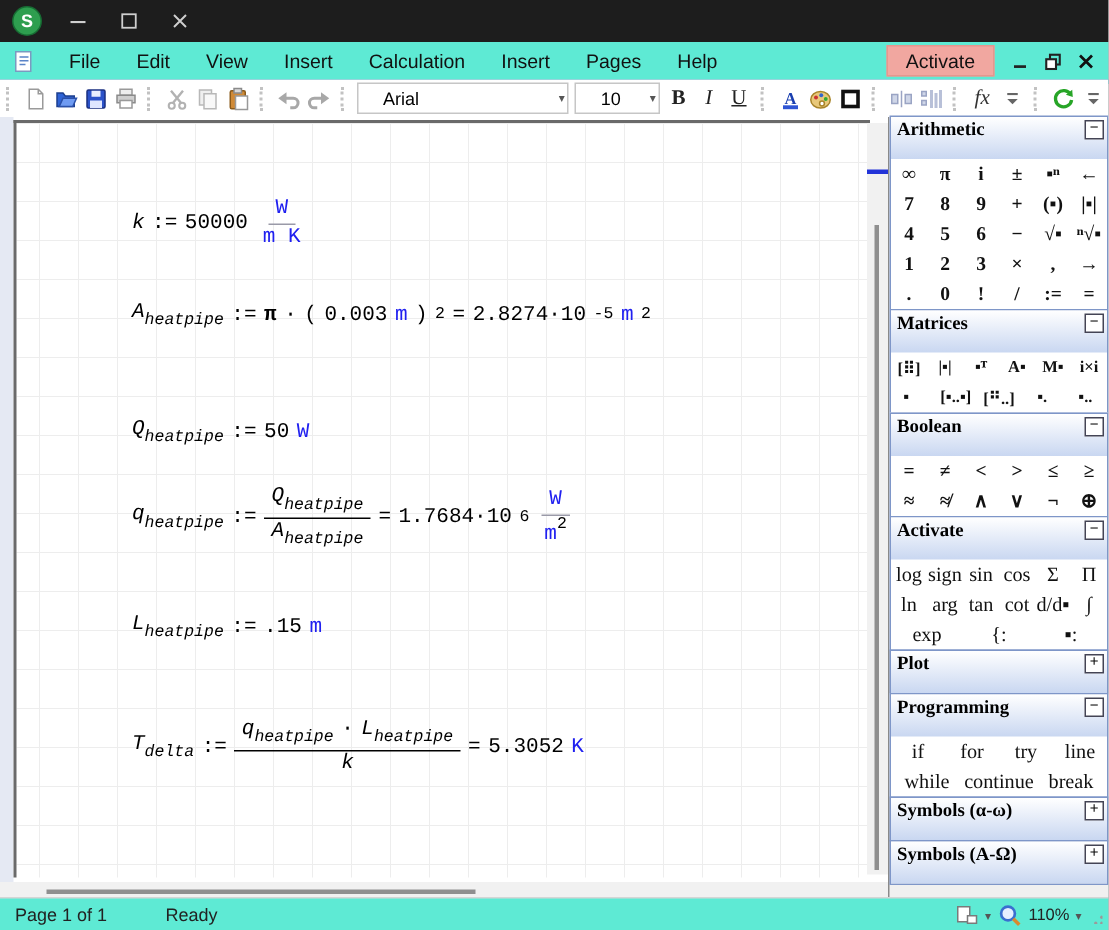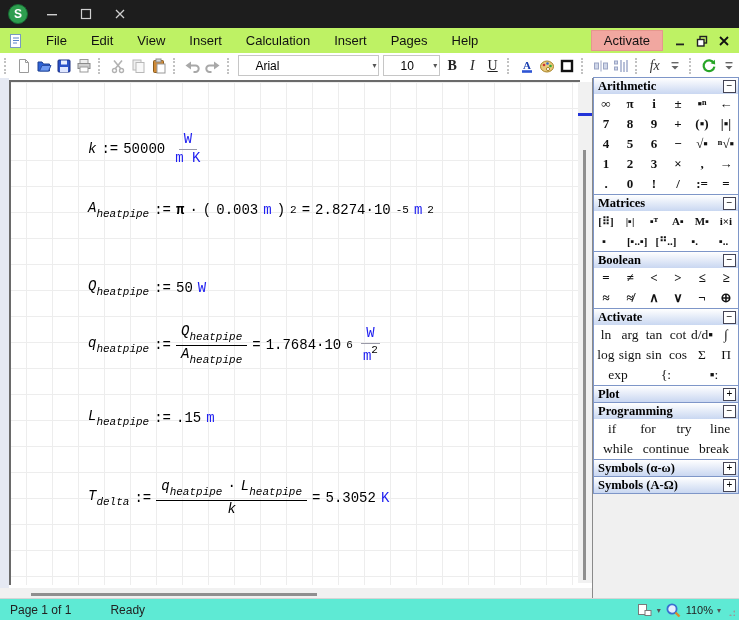--- a/index.html
+++ b/index.html
@@ -7,21 +7,21 @@
        font-family:"Liberation Sans",sans-serif;background:#fff;outline:1px solid #777}
   
   #titlebar{position:absolute;left:0;top:0;width:739px;height:28px;background:#1d1d1d;
             display:flex;align-items:center;color:#dedede;font-size:13px}
   .applogo{width:18px;height:18px;border-radius:50%;background:#2e9e4f;border:1px solid #176b33;
            color:#fff;font-weight:bold;font-size:12px;display:flex;align-items:center;justify-content:center;
            margin:0 7px 0 8px}
   .title-text{flex:1}
   .wbtn{width:34px;height:28px;display:flex;align-items:center;justify-content:center}
   
-  #menubar{position:absolute;left:0;top:28px;width:739px;height:25px;background:#bef264;
+  #menubar{position:absolute;left:0;top:28px;width:739px;height:25px;background:#5eead4;
            display:flex;align-items:center;font-size:13px;color:#111;border-bottom:3px solid #0369a1}
   #menubar .docicon{margin:0 10px 0 8px}
   #menu-items{display:flex}
   #menu-items .menu-item{padding:3px 12px;cursor:default}
   #activate-btn{margin-left:auto;background:#f1a7a0;border:1px solid #e6968e;color:#111;
                 padding:2px 12px;font-size:13px}
   .mdi-btns{display:flex;align-items:center;margin:0 6px 0 8px;gap:4px}
   .mdi-btn{width:18px;height:18px;display:flex;align-items:center;justify-content:center}
   
   #toolbar{position:absolute;left:0;top:53px;width:739px;height:25px;background:#fff;
@@ -62,21 +62,21 @@
   .withsub{display:inline-block}
   .frac{display:inline-flex;flex-direction:column;align-items:center;line-height:1.25}
   .frac .num{border-bottom:1px solid #000;padding:0 5px;display:inline-flex;gap:5px;align-items:baseline;justify-content:center}
   .frac .den{padding:0 5px;display:inline-flex;gap:5px;align-items:flex-end;justify-content:center}
   .frac.unit .num{border-bottom:1px solid #9a9aa8}
   
   #palettes{position:absolute;left:592px;top:0;width:147px;height:520px;background:#f0f0f0;
             border-left:1px solid #8a8a8a;box-sizing:border-box}
   .panel{border:1px solid #7e96c8;margin-top:-1px;background:#fff}
   .phead{height:16px;background:linear-gradient(#ffffff,#c9d7f1);display:flex;align-items:center;
-         padding:0 2px 0 4px;font-family:"Liberation Serif",serif;font-weight:bold;font-size:12.5px;color:#000}
+         padding:0 2px 12px 4px;font-family:"Liberation Serif",serif;font-weight:bold;font-size:12.5px;color:#000}
   .ptoggle{margin-left:auto;width:11px;height:11px;border:1px solid #445;background:#fff;
            font-size:10px;line-height:9px;text-align:center;font-family:"Liberation Sans",sans-serif;font-weight:normal}
   .prow{display:flex;align-items:center;height:20px}
   .prow .pcell{flex:1;text-align:center;font-family:"Liberation Serif",serif;font-weight:bold;font-size:13px;color:#111}
   .panel.words .prow .pcell{font-weight:normal;font-size:13.5px}
   .panel.matrices .prow .pcell{font-size:11px}
   
   #statusbar{position:absolute;left:0;top:598px;width:739px;height:22px;background:#5eead4;
              border-top:1px solid #d5d5d5;display:flex;align-items:center;font-size:12px;color:#222}
   #statusbar .pg{margin-left:10px}
@@ -477,34 +477,34 @@
           <span class="pcell">¬</span>
           <span class="pcell">⊕</span>
         </div>
     </div>
     <div class="panel words">
       <div class="phead">
         <span>Activate</span>
         <span class="ptoggle">−</span>
       </div>
       <div class="prow">
+          <span class="pcell">log</span>
+          <span class="pcell">sign</span>
+          <span class="pcell">sin</span>
+          <span class="pcell">cos</span>
+          <span class="pcell">Σ</span>
+          <span class="pcell">Π</span>
+        </div>
+      <div class="prow">
           <span class="pcell">ln</span>
           <span class="pcell">arg</span>
           <span class="pcell">tan</span>
           <span class="pcell">cot</span>
           <span class="pcell">d/d▪</span>
           <span class="pcell">∫</span>
-        </div>
-      <div class="prow">
-          <span class="pcell">log</span>
-          <span class="pcell">sign</span>
-          <span class="pcell">sin</span>
-          <span class="pcell">cos</span>
-          <span class="pcell">Σ</span>
-          <span class="pcell">Π</span>
         </div>
       <div class="prow" style="justify-content:flex-start">
           <span class="pcell">exp</span>
           <span class="pcell">{:</span>
           <span class="pcell">▪:</span>
         </div>
     </div>
     <div class="panel">
       <div class="phead">
         <span>Plot</span>

